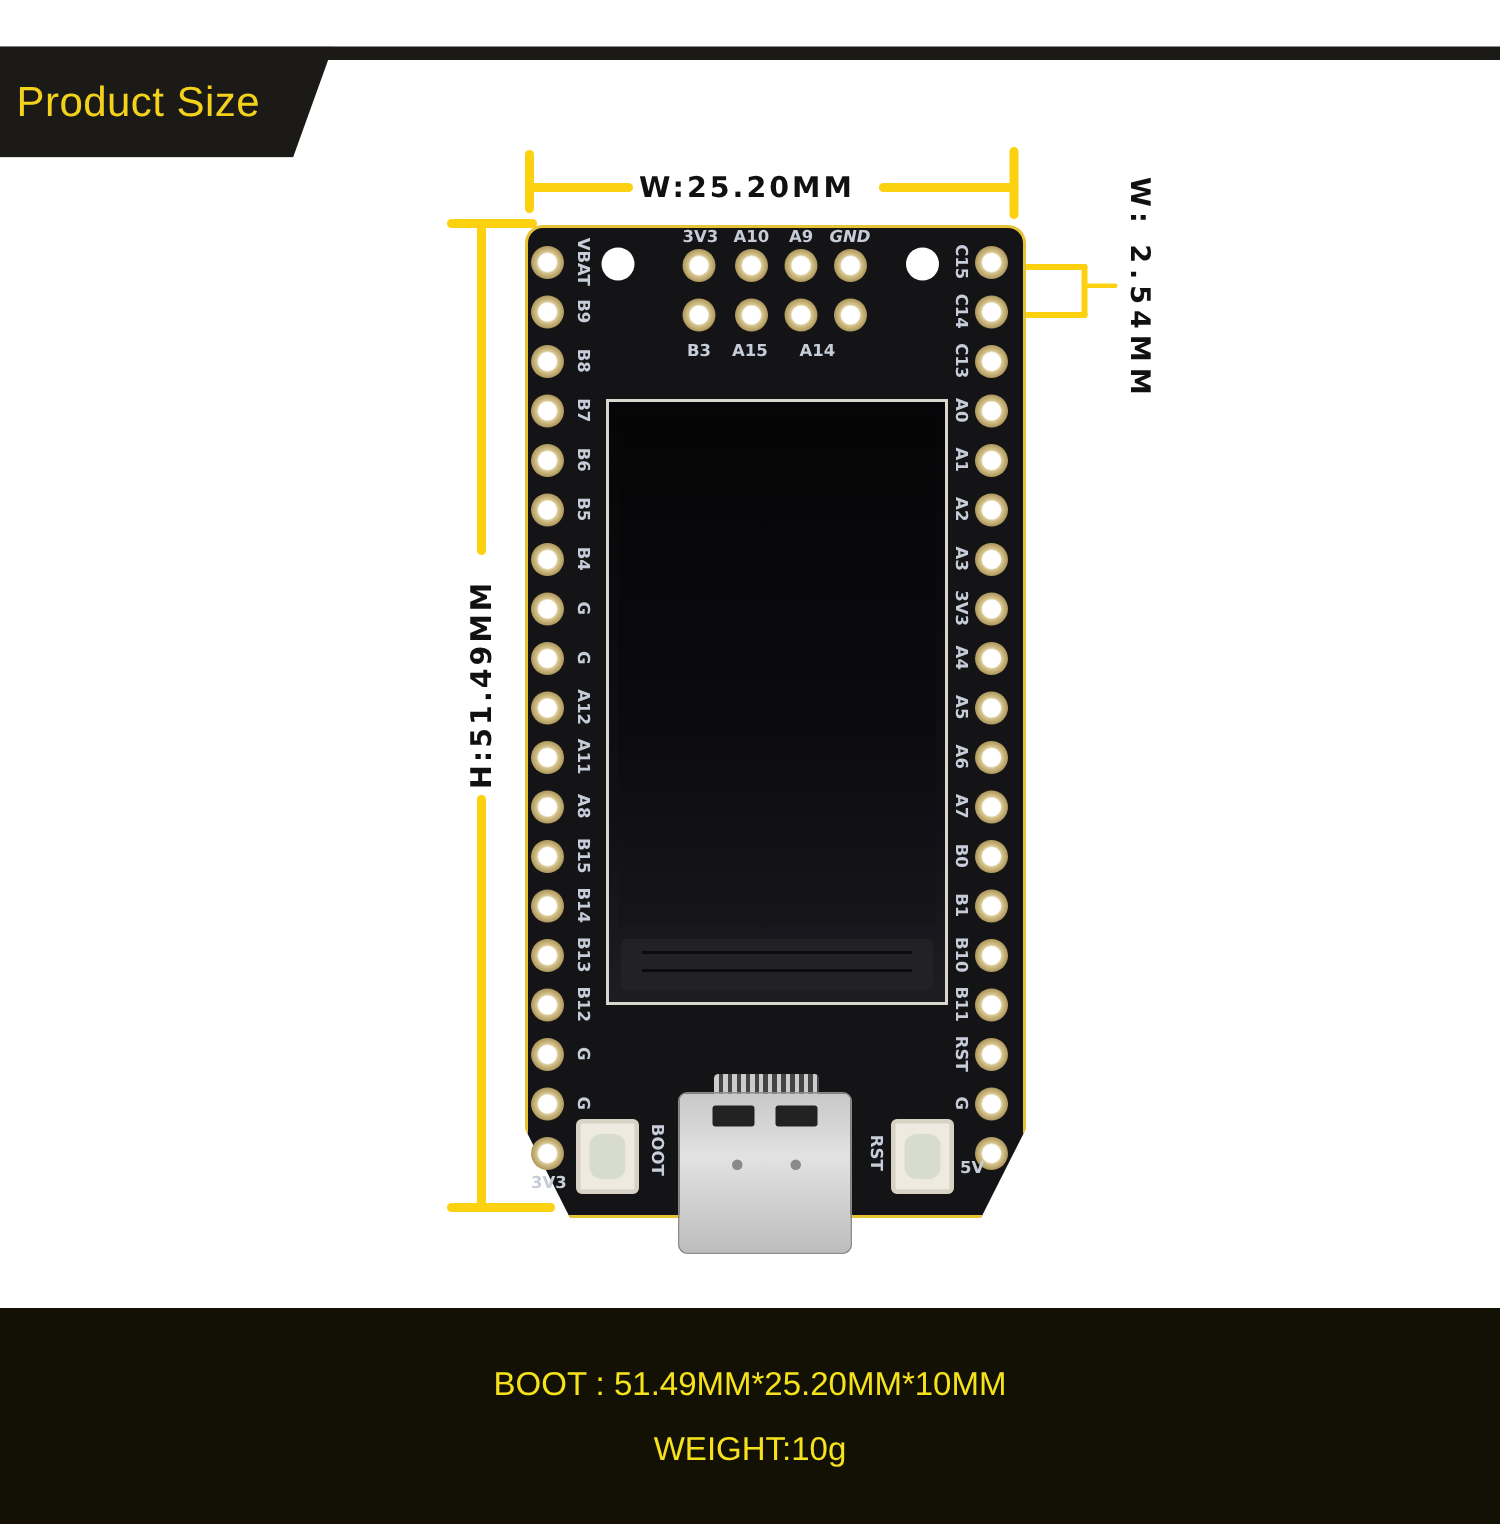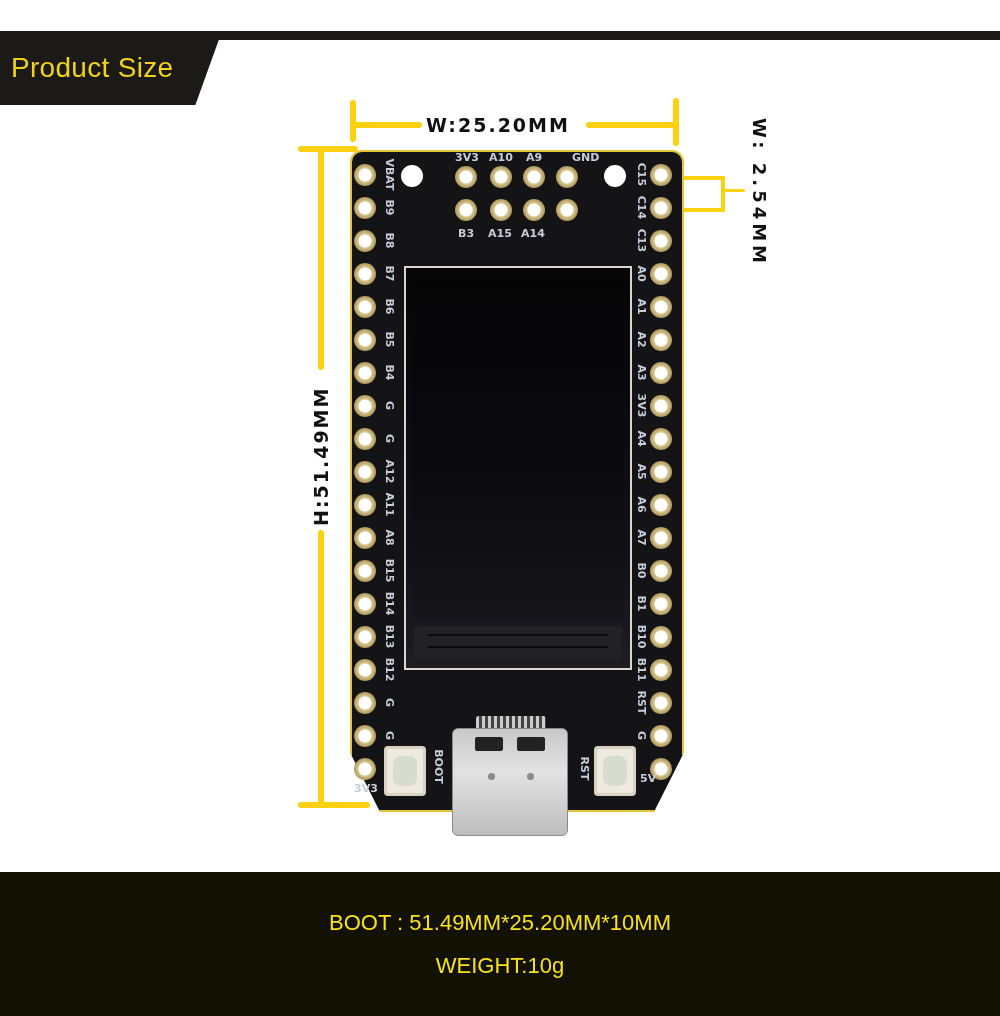--- a/index.html
+++ b/index.html
@@ -60,29 +60,29 @@
 <div class="mount" style="left:401px;top:165px;"></div>
 <div class="mount" style="left:604px;top:165px;"></div>
 
 <div class="pin" style="left:455px;top:166px;"></div>
 <div class="pin" style="left:490px;top:166px;"></div>
 <div class="pin" style="left:523px;top:166px;"></div>
 <div class="pin" style="left:556px;top:166px;"></div>
 <div class="plabel" style="left:455px;top:151px;">3V3</div>
 <div class="plabel" style="left:489px;top:151px;">A10</div>
 <div class="plabel" style="left:526px;top:151px;">A9</div>
-<div class="plabel" style="left:572px;top:151px;">GND</div>
+<div class="plabel" style="left:553px;top:151px;font-style:italic;">GND</div>
 
 <div class="pin" style="left:455px;top:199px;"></div>
 <div class="pin" style="left:490px;top:199px;"></div>
 <div class="pin" style="left:523px;top:199px;"></div>
 <div class="pin" style="left:556px;top:199px;"></div>
 <div class="plabel" style="left:458px;top:227px;">B3</div>
 <div class="plabel" style="left:488px;top:227px;">A15</div>
-<div class="plabel" style="left:521px;top:227px;">A14</div>
+<div class="plabel" style="left:533px;top:227px;">A14</div>
 <div class="plabel" style="left:554px;top:244px;margin-top:32px;">A13</div>
 
 <div>
   <div class="pin" style="left:354px;top:164px;"></div>
   <div class="pin" style="left:354px;top:197px;"></div>
   <div class="pin" style="left:354px;top:230px;"></div>
   <div class="pin" style="left:354px;top:263px;"></div>
   <div class="pin" style="left:354px;top:296px;"></div>
   <div class="pin" style="left:354px;top:329px;"></div>
   <div class="pin" style="left:354px;top:362px;"></div>

